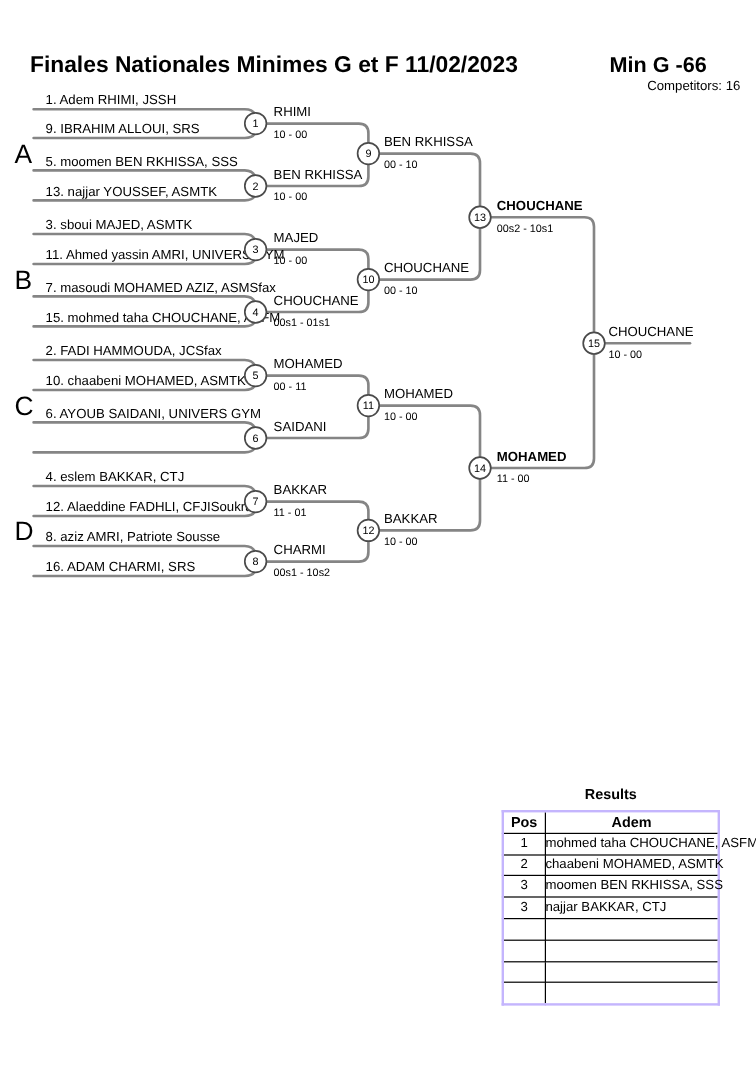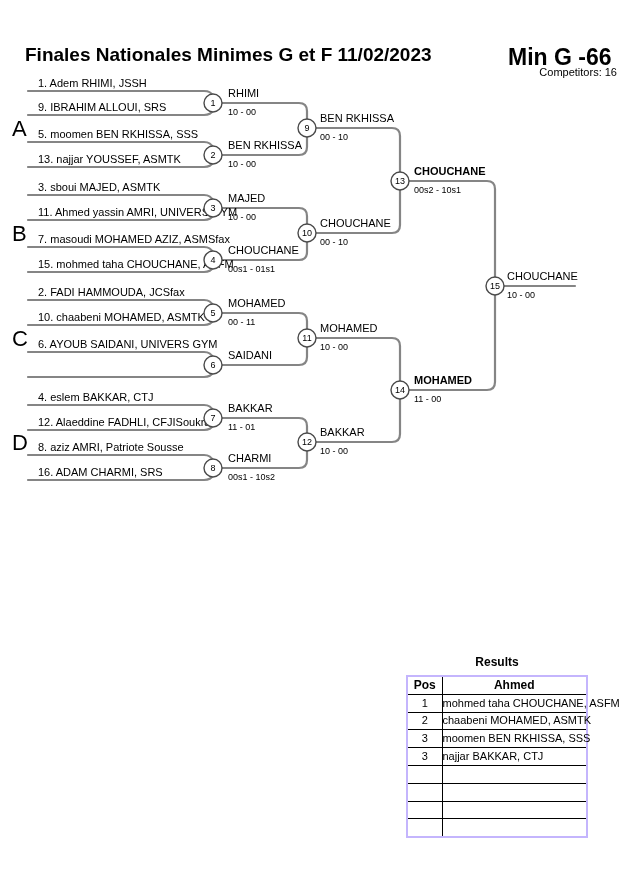--- a/index.html
+++ b/index.html
@@ -1,31 +1,31 @@
 <!DOCTYPE html>
 <html><head>
 <meta charset="utf-8">
 <style>
   html,body{margin:0;padding:0;background:#fff;}
   .page{position:relative;width:630px;height:891px;background:#fff;
         font-family:"Liberation Sans",sans-serif;color:#000;overflow:hidden;border-radius:22px;}
   .main-title{position:absolute;left:25px;top:44px;font-size:19px;font-weight:bold;white-space:nowrap;}
-  .weight{position:absolute;left:508px;top:44px;font-size:23px;font-weight:bold;white-space:nowrap;}
+  .weight{position:absolute;left:508px;top:44px;font-size:18px;font-weight:bold;white-space:nowrap;}
   .competitors{position:absolute;right:13px;top:66px;font-size:11px;}
   svg.bracket{position:absolute;left:0;top:0;}
   .line{fill:none;stroke:#858585;stroke-width:2.2;stroke-linecap:round;}
   .node{fill:#fff;stroke:#4a4a4a;stroke-width:1.4;}
   text{fill:#000;}
   .pl{font-size:11px;}
   .wn{font-size:11px;}
   .wn.bold{font-weight:bold;}
   .sc{font-size:9px;}
   .num{font-size:9px;text-anchor:middle;}
   .grp{font-size:22px;}
-  .results-block{position:absolute;left:406px;top:655px;width:182px;}
+  .results-block{position:absolute;left:418px;top:655px;width:182px;}
   .results-title{font-size:12px;font-weight:bold;text-align:center;margin-bottom:6px;}
   table.results{border-collapse:collapse;border:2px solid #c4b5fd;width:182px;table-layout:fixed;}
   table.results th,table.results td{border:1px solid #000;height:16.8px;padding:0;font-size:11px;line-height:1;}
   table.results th{font-weight:bold;text-align:center;font-size:12px;}
   .colpos{width:35px;}
   td.pos{text-align:center;}
   td.nm{text-align:left;padding-left:7px;white-space:nowrap;overflow:visible;}
 </style>
 </head>
 <body>
@@ -163,21 +163,21 @@
   <div class="results-block">
     <div class="results-title">Results</div>
     <table class="results">
       <colgroup>
           <col class="colpos">
           <col>
         </colgroup>
       <tbody>
           <tr>
         <th>Pos</th>
-        <th>Ahmed</th>
+        <th>Adem</th>
       </tr>
       <tr>
         <td class="pos">1</td>
         <td class="nm">mohmed taha CHOUCHANE, ASFM</td>
       </tr>
       <tr>
         <td class="pos">2</td>
         <td class="nm">chaabeni MOHAMED, ASMTK</td>
       </tr>
       <tr>

